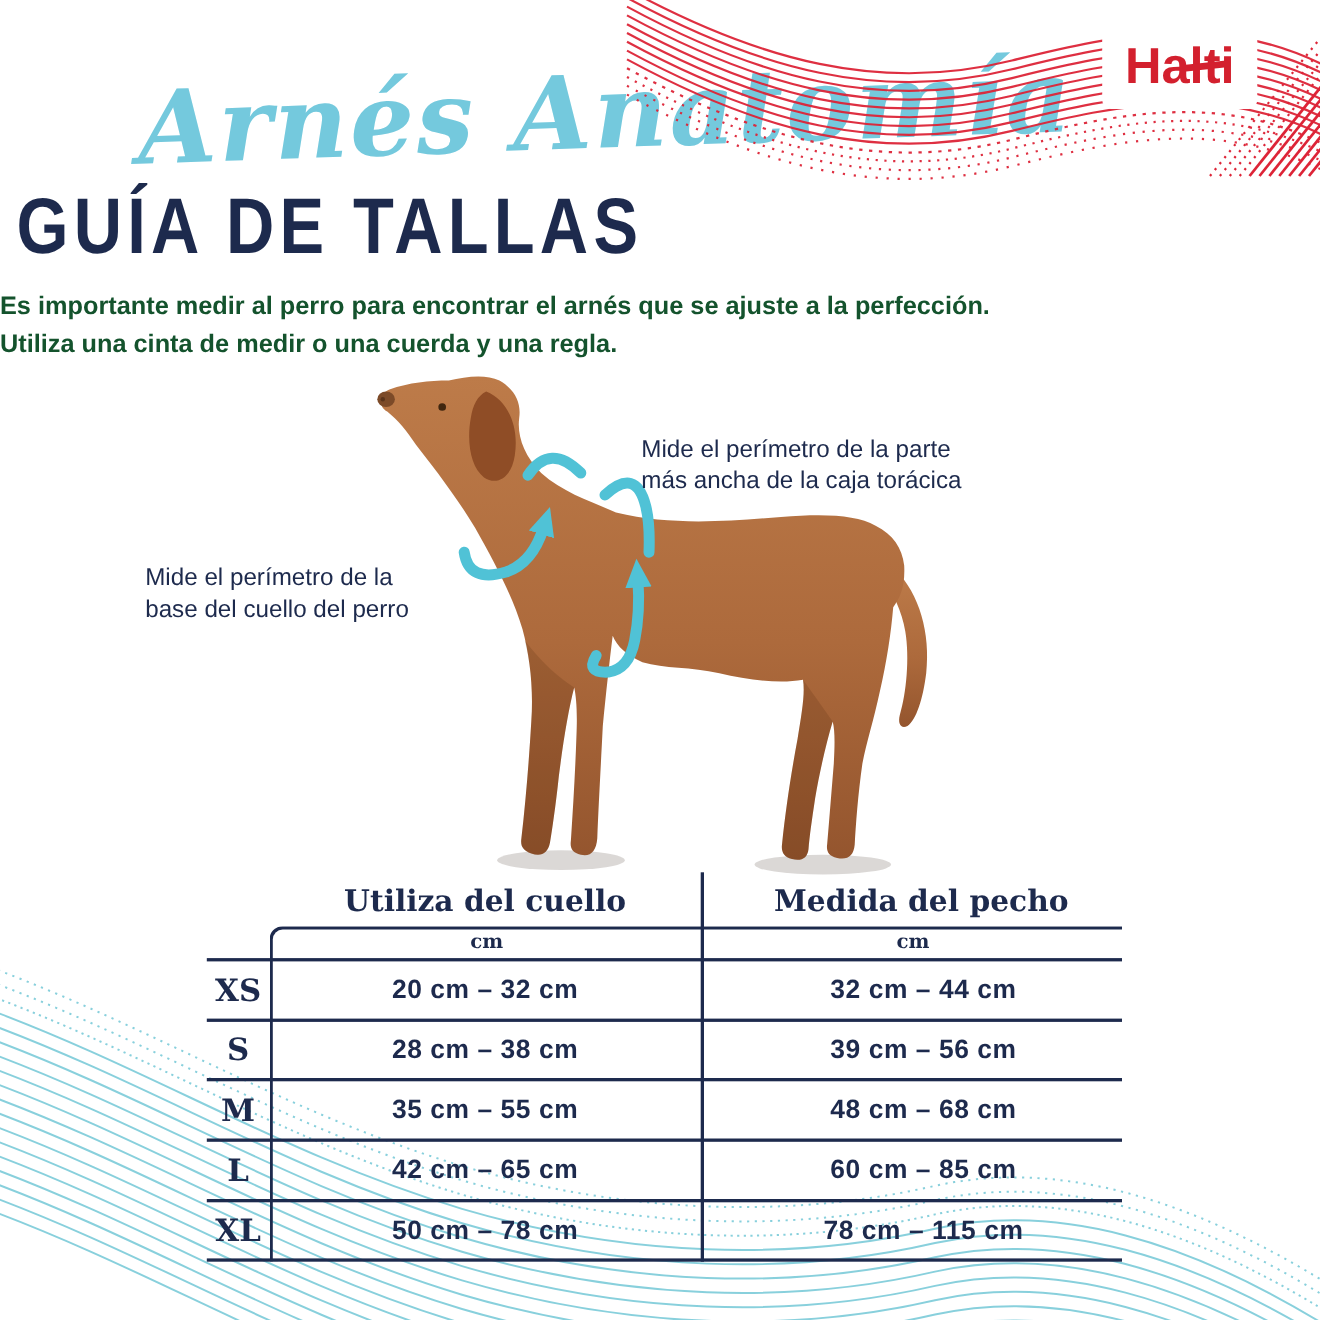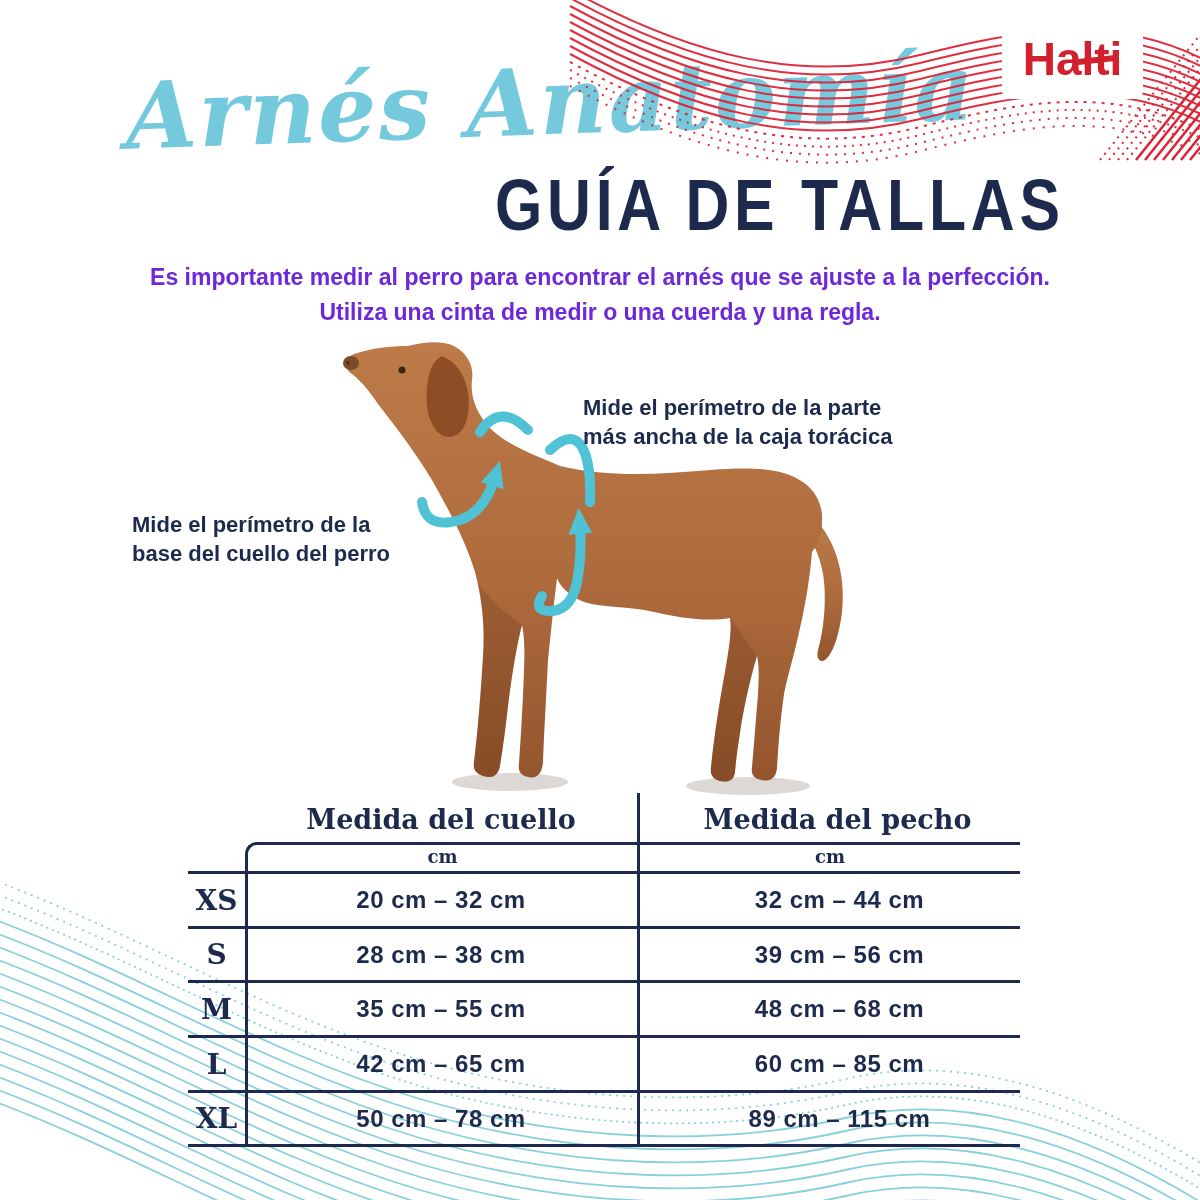--- a/index.html
+++ b/index.html
@@ -4,35 +4,35 @@
 <style>
   html,body{margin:0;padding:0;background:#fff;}
   .canvas{position:relative;width:1200px;height:1200px;overflow:hidden;background:#ffffff;
           font-family:"Liberation Sans",sans-serif;color:#1d2a4d;}
 
   
   .script-title{position:absolute;left:0;top:42px;width:1100px;text-align:center;
     font-family:"DejaVu Serif",serif;font-style:italic;font-weight:700;
     font-size:92px;line-height:120px;color:#74c9dd;letter-spacing:2px;}
   .script-title span{display:inline-block;transform:rotate(-2deg);}
-  .main-title{position:absolute;left:0;top:164px;width:1080px;text-align:right;}
+  .main-title{position:absolute;left:0;top:164px;width:1080px;text-align:left;}
   .main-title span{display:inline-block;font-weight:700;font-size:64px;letter-spacing:5px;
     transform:scale(.95,1.12);transform-origin:center top;color:#1d2a4d;}
-  .intro{position:absolute;left:0;top:260px;width:1200px;text-align:center;
-    font-size:23px;line-height:35px;font-weight:700;color:#6d28d9;}
+  .intro{position:absolute;left:0;top:260px;width:1200px;
+    font-size:23px;line-height:35px;font-weight:700;color:#14532d;}
 
   
   .logo-box{position:absolute;left:1002px;top:19px;width:141px;height:80px;background:#ffffff;
     border-radius:8px;display:flex;align-items:center;justify-content:center;z-index:5;}
   .logo-text{font-weight:700;font-size:46px;color:#d3202e;letter-spacing:0;}
   .logo-bar{position:absolute;left:73px;top:38px;width:43px;height:6px;background:#d3202e;
     border-radius:3px;transform:rotate(-6deg);}
 
   
-  .note{position:absolute;font-size:22px;line-height:29px;font-weight:700;color:#1d2a4d;z-index:3;}
+  .note{position:absolute;font-size:22px;line-height:29px;font-weight:400;color:#1d2a4d;z-index:3;}
   .note-chest{left:583px;top:393px;width:330px;text-align:left;}
   .note-neck{left:132px;top:510px;width:290px;text-align:left;}
 
   
   .table{position:absolute;left:188px;top:793px;width:832px;height:354px;z-index:3;}
   .table .cell{position:absolute;display:flex;align-items:center;justify-content:center;}
   .th{font-family:"DejaVu Serif",serif;font-weight:700;font-size:27px;}
   .th-neck{left:57px;width:392px;top:4px;height:44px;}
   .th-chest{left:458px;width:383px;top:4px;height:44px;}
   .unit{font-family:"DejaVu Serif",serif;font-weight:700;font-size:18px;}
@@ -171,21 +171,21 @@
   <div class="note note-chest">
     <div>Mide el perímetro de la parte</div>
     <div>más ancha de la caja torácica</div>
   </div>
   <div class="note note-neck">
     <div>Mide el perímetro de la</div>
     <div>base del cuello del perro</div>
   </div>
 
   <div class="table">
-    <div class="cell th th-neck">Medida del cuello</div>
+    <div class="cell th th-neck">Utiliza del cuello</div>
     <div class="cell th th-chest">Medida del pecho</div>
 
     <div class="bracket"></div>
     <div class="vline"></div>
 
     <div class="cell unit unit-neck">cm</div>
     <div class="cell unit unit-chest">cm</div>
 
     <div class="hline" style="top:78px"></div>
     <div class="hline" style="top:133px"></div>
@@ -210,17 +210,17 @@
       <div class="cell c-chest">48 cm – 68 cm</div>
     </div>
     <div class="row" style="top:245px;height:52px">
       <div class="cell c-size">L</div>
       <div class="cell c-neck">42 cm – 65 cm</div>
       <div class="cell c-chest">60 cm – 85 cm</div>
     </div>
     <div class="row" style="top:300px;height:51px">
       <div class="cell c-size">XL</div>
       <div class="cell c-neck">50 cm – 78 cm</div>
-      <div class="cell c-chest">89 cm – 115 cm</div>
+      <div class="cell c-chest">78 cm – 115 cm</div>
     </div>
   </div>
 
 </div>
 
 </body></html>

